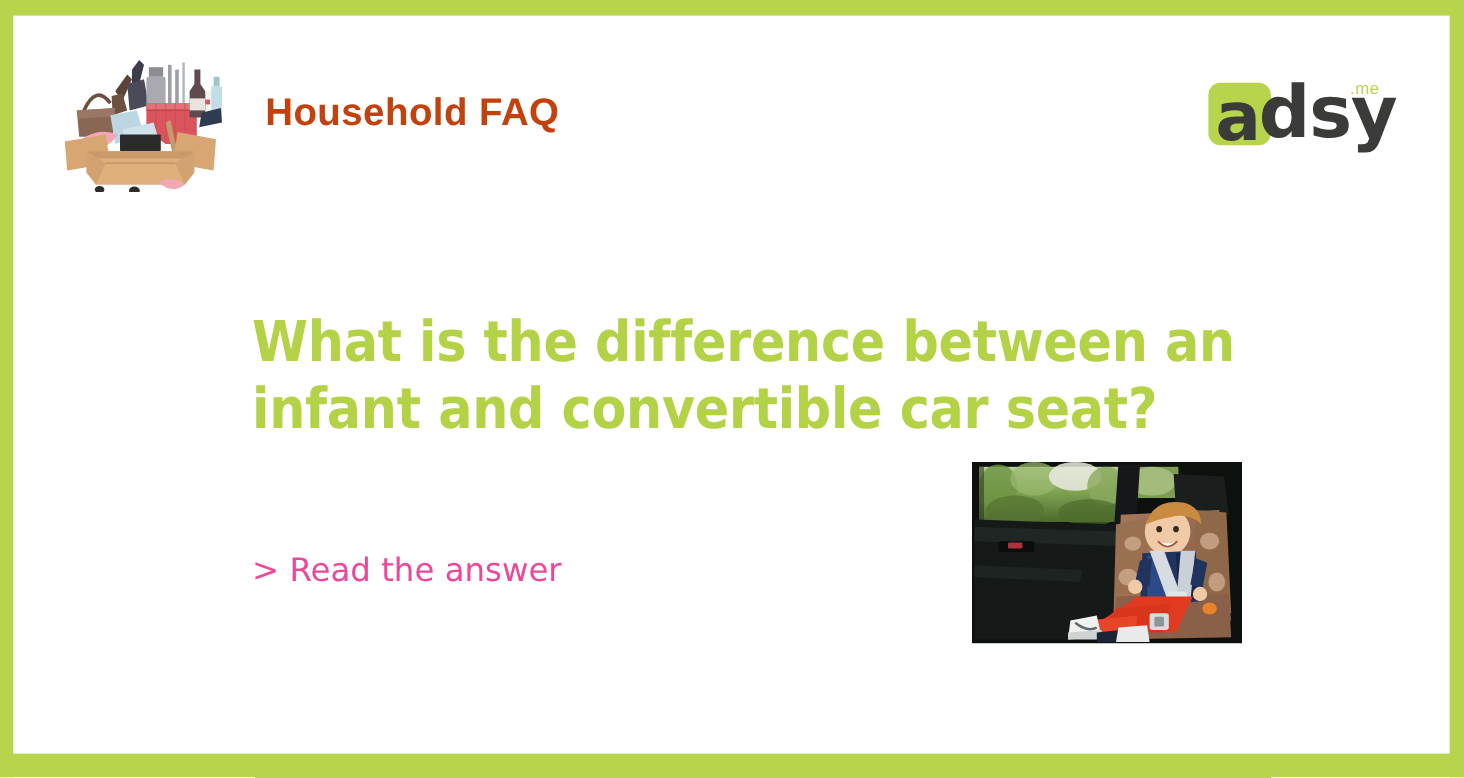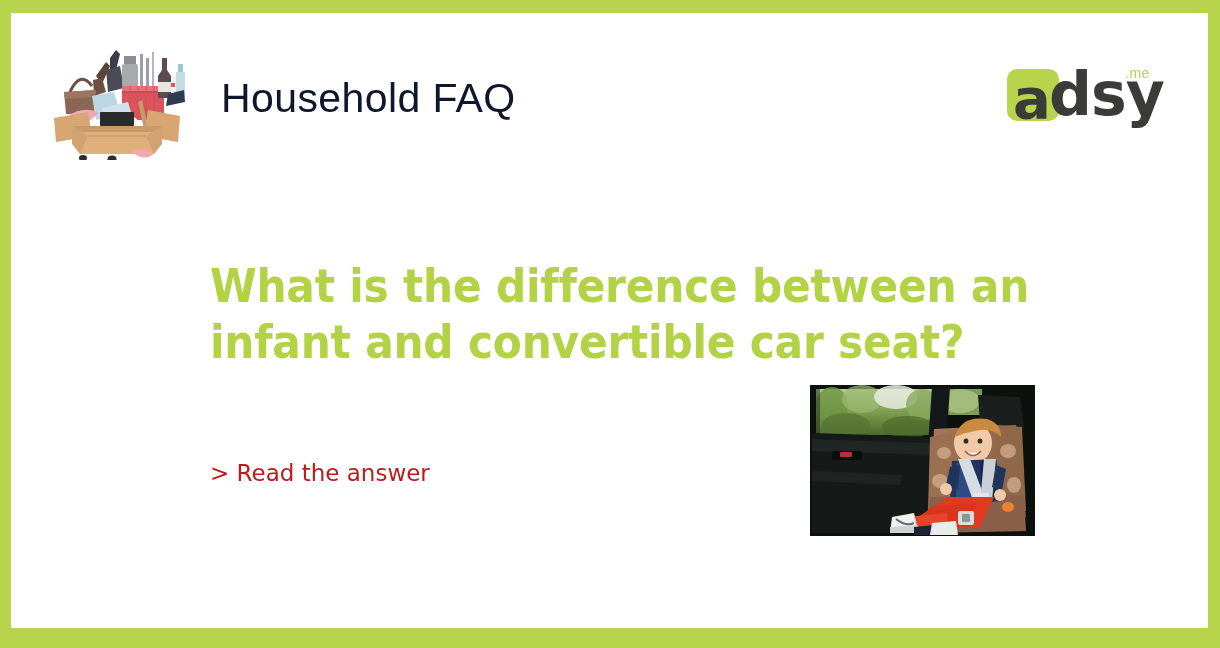--- a/index.html
+++ b/index.html
@@ -41,24 +41,24 @@
     left: 39px;
     top: 27px;
     width: 135px;
     height: 120px;
   }
   .brand-title {
     position: absolute;
     left: 210px;
     top: 62px;
     font-family: "Liberation Sans", sans-serif;
-    font-weight: normal;
-    font-size: 41px;
+    font-weight: bold;
+    font-size: 32px;
     letter-spacing: 0.4px;
-    color: #0f172a;
+    color: #c2410c;
     white-space: nowrap;
   }
 
   
   .site-logo {
     position: absolute;
     left: 996px;
     top: 42px;
     width: 160px;
     height: 78px;
@@ -122,23 +122,23 @@
     font-size: 47px;
     line-height: 56px;
     color: #b4d246;
     letter-spacing: -0.2px;
   }
   .read-link {
     position: absolute;
     left: 199px;
     top: 307px;
     font-family: "DejaVu Sans", sans-serif;
-    font-size: 23px;
+    font-size: 27px;
     font-weight: normal;
-    color: #b91c1c;
+    color: #ec4899;
     white-space: nowrap;
   }
 
   
   .photo {
     position: absolute;
     left: 799px;
     top: 232px;
     width: 225px;
     height: 151px;

